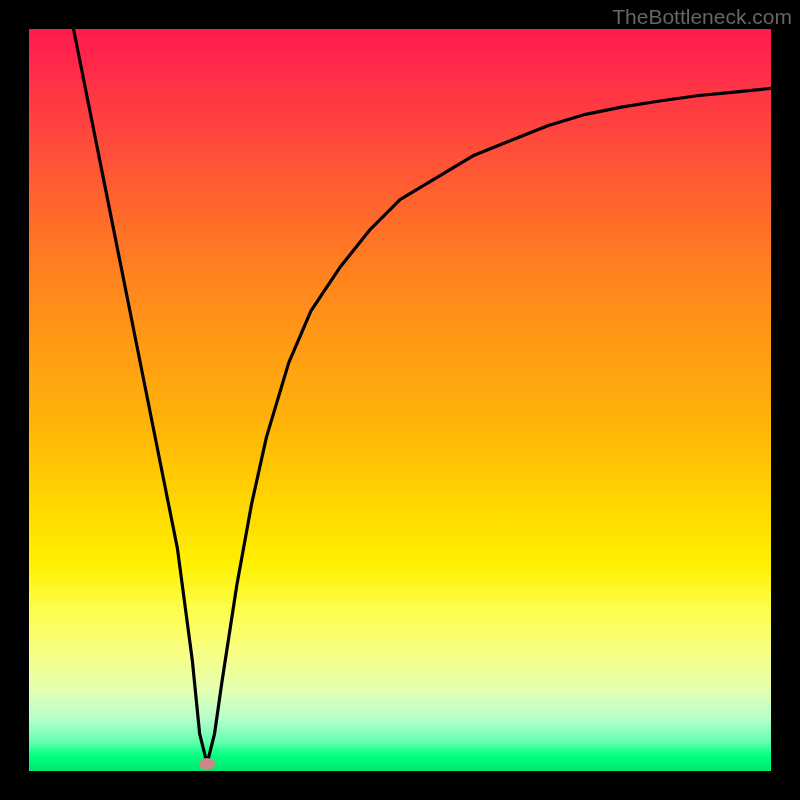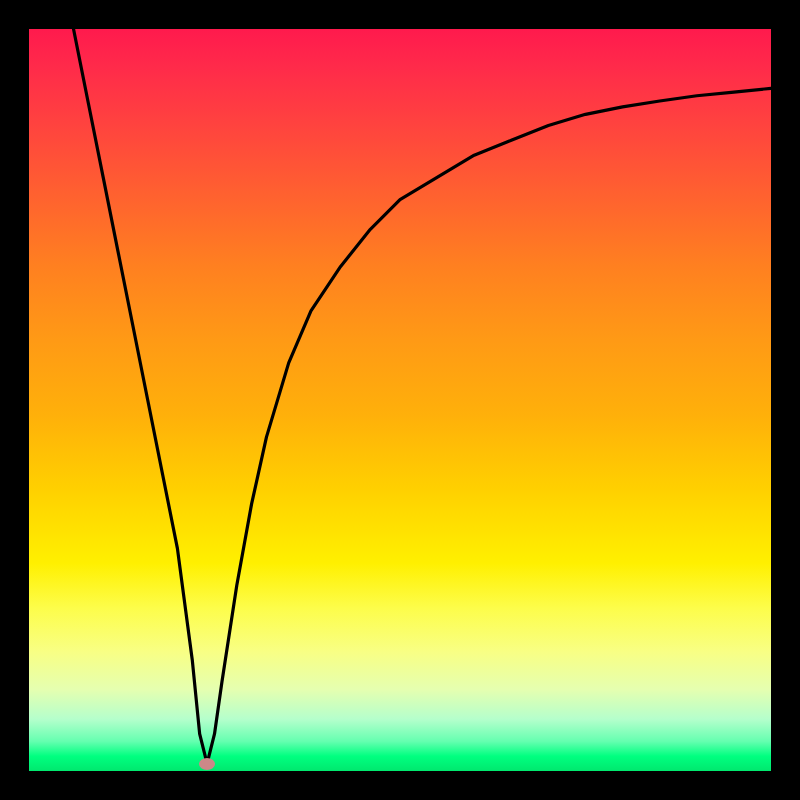--- a/index.html
+++ b/index.html
@@ -65,18 +65,19 @@
     height: 12px;
     background: #cc8888;
     border-radius: 50%;
     z-index: 6;
   }
 </style>
 </head>
 <body>
 
 <div class="chart-container">
+  <div class="watermark">TheBottleneck.com</div>
   <div class="plot-area"></div>
   <svg class="curve-svg" viewBox="0 0 742 742" preserveAspectRatio="none">
     <path id="curve-path" fill="none" stroke="#000" stroke-width="3.2" stroke-linejoin="round" stroke-linecap="round" d="M44.52 0.00 L59.36 74.20 L74.20 148.40 L89.04 222.60 L103.88 296.80 L118.72 371.00 L133.56 445.20 L148.40 519.40 L163.24 630.70 L170.66 704.90 L178.08 734.58 L185.50 704.90 L192.92 652.96 L207.76 556.50 L222.60 474.88 L237.44 408.10 L259.70 333.90 L281.96 281.96 L311.64 237.44 L341.32 200.34 L371.00 170.66 L408.10 148.40 L445.20 126.14 L482.30 111.30 L519.40 96.46 L556.50 85.33 L593.60 77.91 L630.70 71.97 L667.80 66.78 L704.90 63.07 L742.00 59.36 "></path>
   </svg>
   <div class="marker" id="min-marker" style="left: 199.08px; top: 757.58px;"></div>
 </div>
 
 </body></html>

